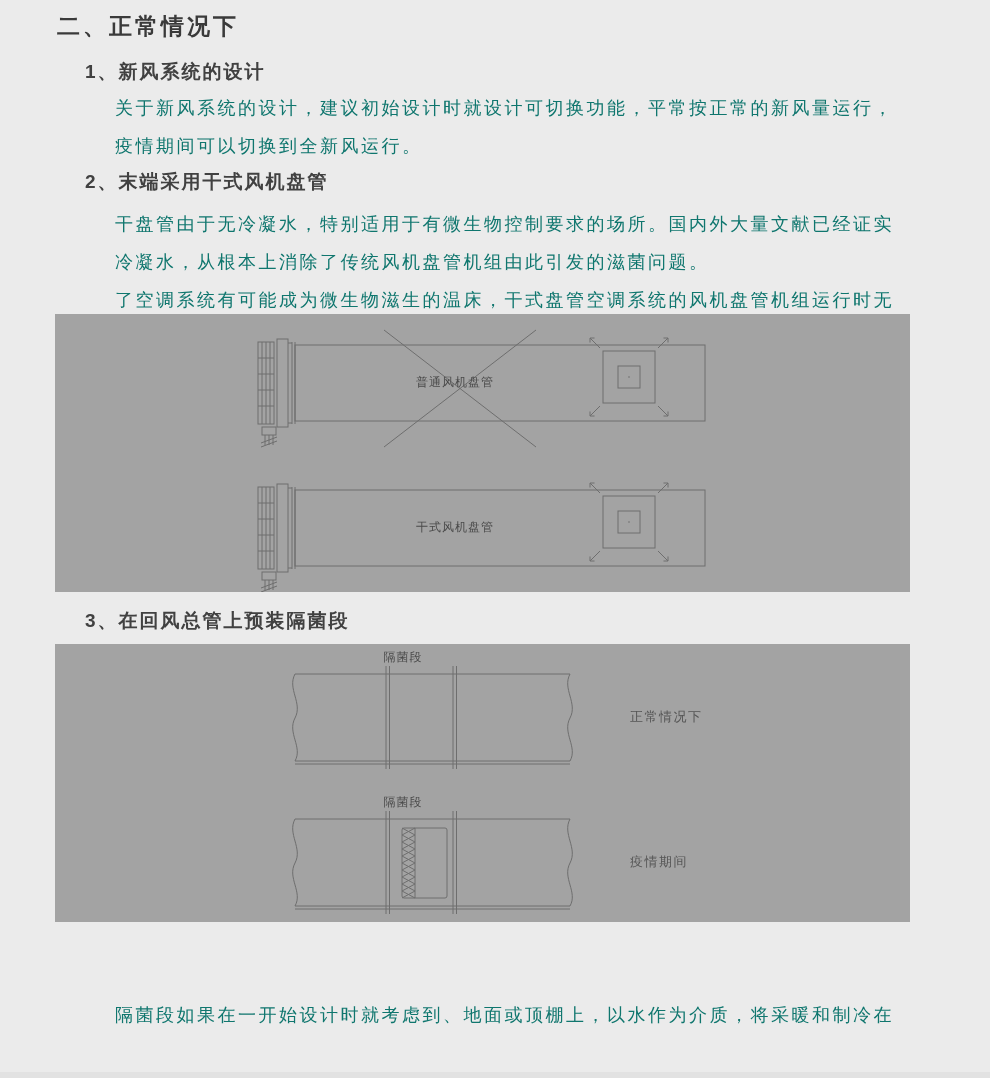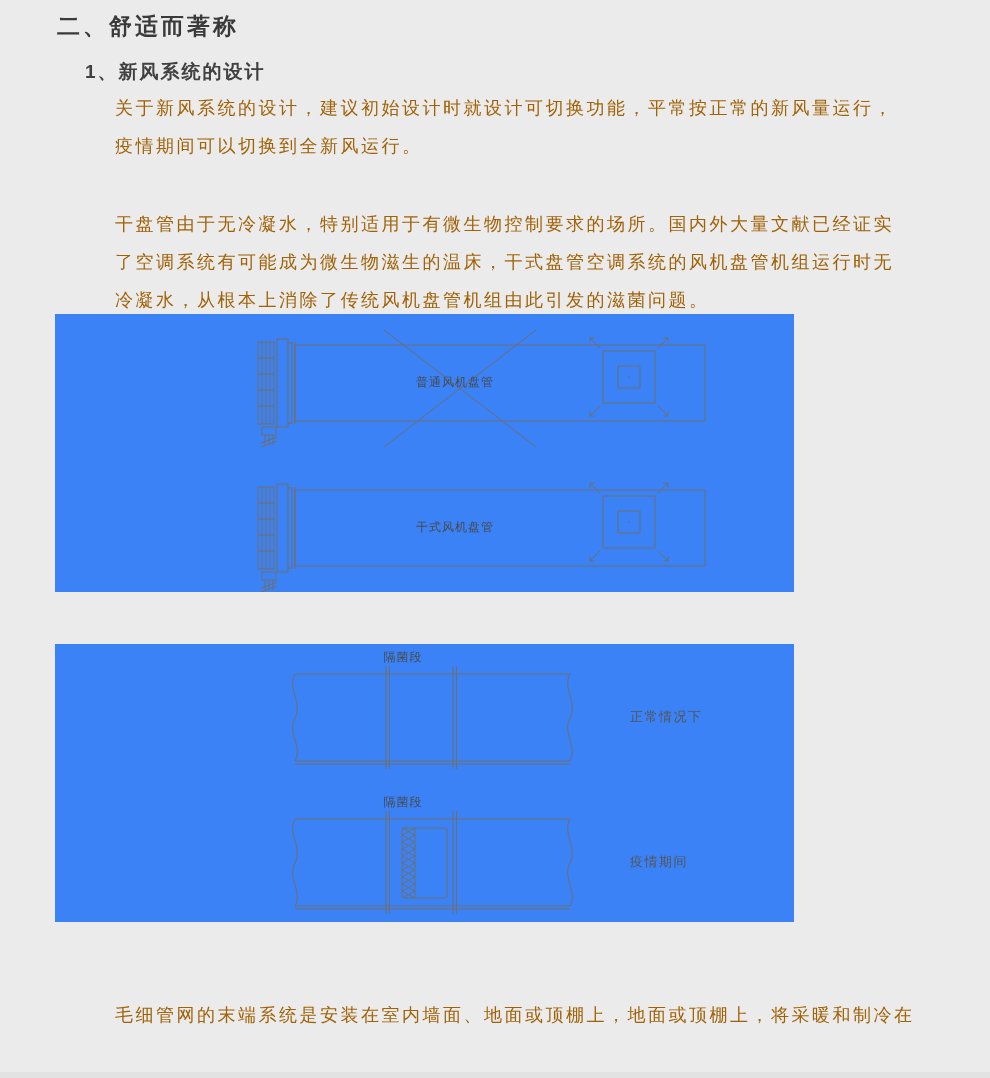--- a/index.html
+++ b/index.html
@@ -11,27 +11,27 @@
     font-size:23px; font-weight:bold; color:#3a3a3a; letter-spacing:3px;
     line-height:1.2; white-space:nowrap;
   }
   .sec-head {
     position:absolute; left:85px;
     font-size:19px; font-weight:bold; color:#414141; letter-spacing:2px;
     line-height:1.2; white-space:nowrap;text-align:center;
   }
   .body-block {
     position:absolute; left:115px; width:800px;
-    font-size:18px; color:#a16207; letter-spacing:2.5px; line-height:38px;
+    font-size:18px; color:#0f766e; letter-spacing:2.5px; line-height:38px;
   }
   .body-line { white-space:nowrap; }
 
   .panel {
-    position:absolute; left:55px; width:739px; height:278px;
-    background:#3b82f6;
+    position:absolute; left:55px; width:855px; height:278px;
+    background:#a3a3a3;
   }
   .panel svg { display:block; width:855px; height:278px; }
 
   svg .cad { stroke:#6e6e6e; stroke-width:1; fill:none; }
   svg text.cad-label {
     font-family:"DejaVu Serif","Liberation Serif",serif;
     font-size:12px; fill:#4a4a4a; stroke:none; letter-spacing:1px;
   }
   svg text.cad-side-label {
     font-family:"DejaVu Serif","Liberation Serif",serif;
@@ -40,32 +40,33 @@
   .bottom-strip {
     position:absolute; left:0; top:1072px; width:990px; height:6px;
     background:#e2e2e2;
   }
 </style>
 </head>
 <body>
 
 <div class="canvas">
 
-  <div class="doc-title">二、舒适而著称</div>
+  <div class="doc-title">二、正常情况下</div>
 
   <div class="sec-head" style="top:61px">1、新风系统的设计</div>
   <div class="body-block" style="top:89px">
     <div class="body-line">关于新风系统的设计，建议初始设计时就设计可切换功能，平常按正常的新风量运行，</div>
     <div class="body-line">疫情期间可以切换到全新风运行。</div>
   </div>
 
+  <div class="sec-head" style="top:171px">2、末端采用干式风机盘管</div>
   <div class="body-block" style="top:205px">
     <div class="body-line">干盘管由于无冷凝水，特别适用于有微生物控制要求的场所。国内外大量文献已经证实</div>
+    <div class="body-line">冷凝水，从根本上消除了传统风机盘管机组由此引发的滋菌问题。</div>
     <div class="body-line">了空调系统有可能成为微生物滋生的温床，干式盘管空调系统的风机盘管机组运行时无</div>
-    <div class="body-line">冷凝水，从根本上消除了传统风机盘管机组由此引发的滋菌问题。</div>
   </div>
 
   <div class="panel" style="top:314px">
     <svg viewBox="0 0 855 278">
       <defs>
         <g id="fcu" class="cad">
 
           <rect x="0" y="-3" width="16" height="82"></rect>
           <line x1="4" y1="-3" x2="4" y2="79"></line>
           <line x1="8" y1="-3" x2="8" y2="79"></line>
@@ -110,20 +111,21 @@
         <text class="cad-label" x="400" y="72" text-anchor="middle">普通风机盘管</text>
       </g>
 
       <g>
         <use href="#fcu" x="203" y="176"></use>
         <text class="cad-label" x="400" y="217" text-anchor="middle">干式风机盘管</text>
       </g>
     </svg>
   </div>
 
+  <div class="sec-head" style="top:610px">3、在回风总管上预装隔菌段</div>
 
   <div class="panel" style="top:644px">
     <svg viewBox="0 0 855 278">
 
       <g>
         <g class="cad">
           <line x1="240" y1="30" x2="515" y2="30"></line>
           <line x1="240" y1="117" x2="515" y2="117"></line>
           <line x1="240" y1="120" x2="515" y2="120"></line>
           <path d="M240,30 c-8,15 8,29 0,44 c-8,15 8,29 0,43"></path>
@@ -154,18 +156,18 @@
           <path d="M347,184 L360,191 L347,198 L360,205 L347,212 L360,219 L347,226 L360,233 L347,240 L360,247 L347,254"></path>
           <path d="M360,184 L347,191 L360,198 L347,205 L360,212 L347,219 L360,226 L347,233 L360,240 L347,247 L360,254"></path>
         </g>
         <text class="cad-label" x="348" y="162" text-anchor="middle">隔菌段</text>
         <text class="cad-side-label" x="575" y="222">疫情期间</text>
       </g>
     </svg>
   </div>
 
   <div class="body-block" style="top:996px">
-    <div class="body-line">毛细管网的末端系统是安装在室内墙面、地面或顶棚上，地面或顶棚上，将采暖和制冷在</div>
+    <div class="body-line">隔菌段如果在一开始设计时就考虑到、地面或顶棚上，以水作为介质，将采暖和制冷在</div>
   </div>
 
   <div class="bottom-strip"></div>
 
 </div>
 
 </body></html>

